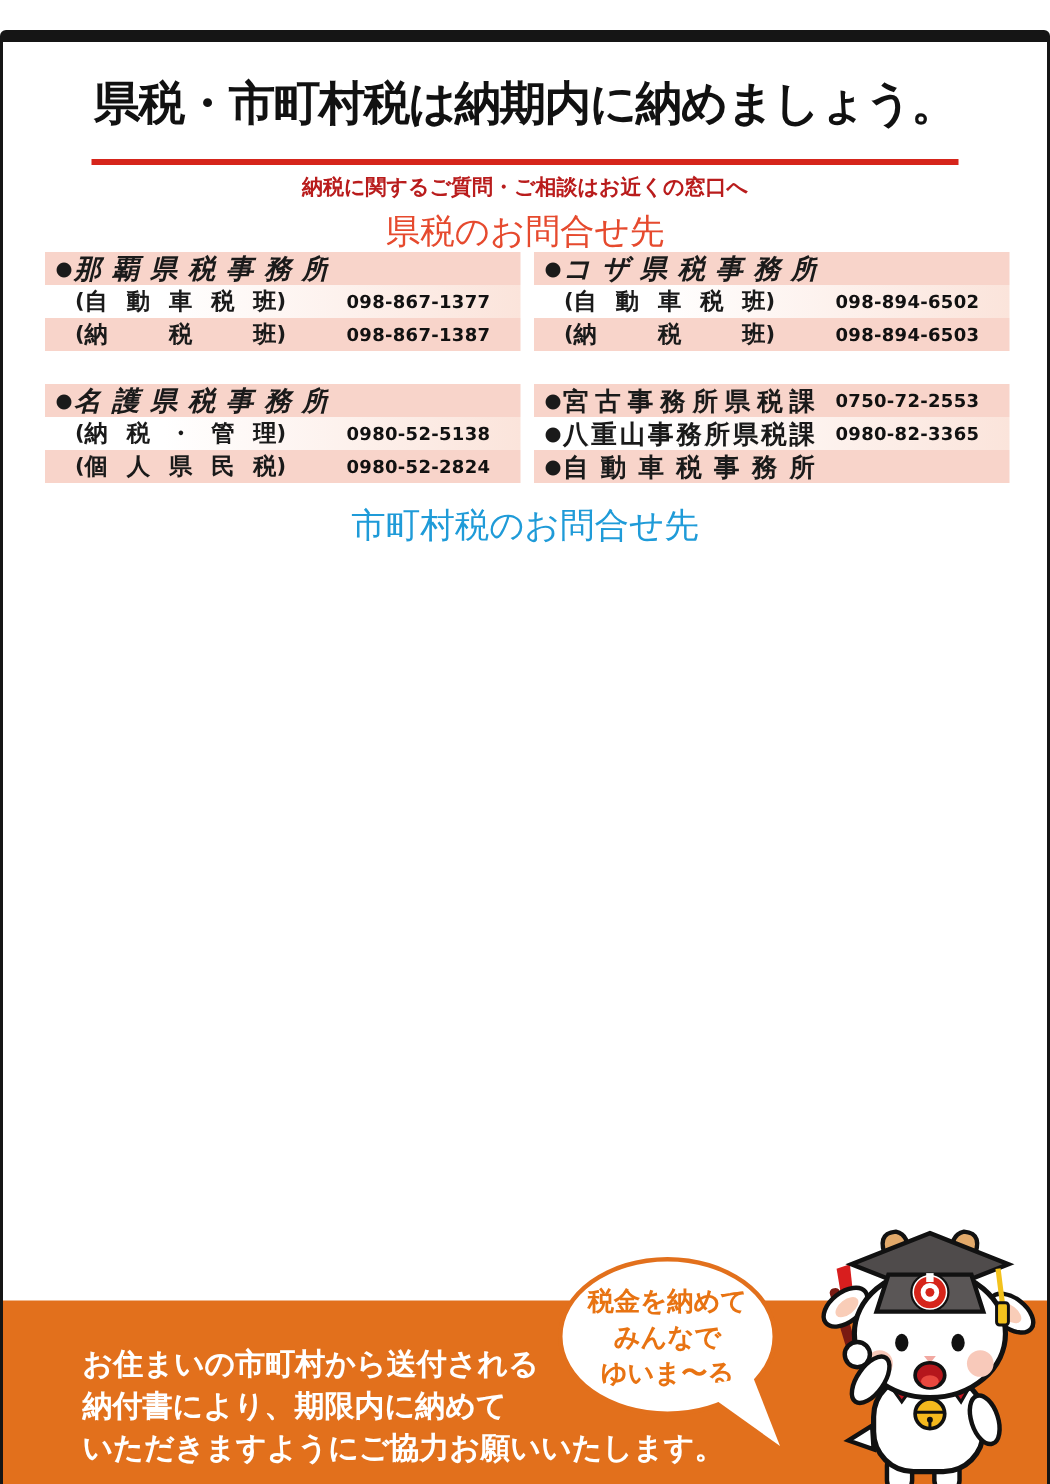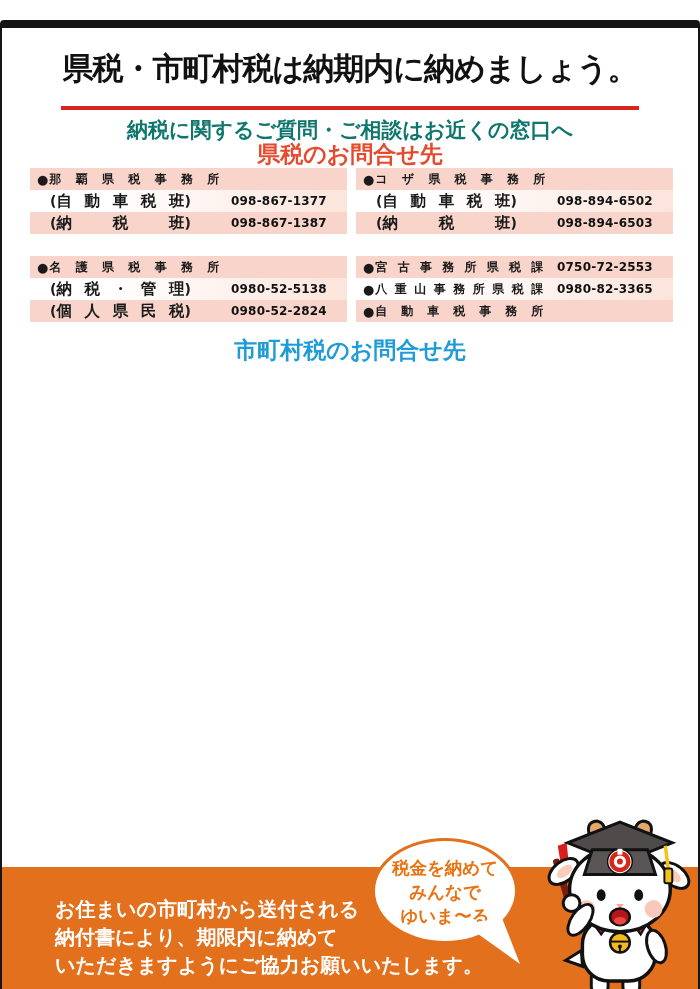--- a/index.html
+++ b/index.html
@@ -6,39 +6,39 @@
   .page{
     position:relative;width:700px;height:989px;box-sizing:border-box;
     border:2px solid #151515;border-top:8px solid #151515;border-bottom:6px solid #151515;
     border-radius:4px;background:#ffffff;overflow:hidden;
     font-family:"DejaVu Sans","Liberation Sans",sans-serif;color:#1a1a1a;margin-top:20px;
   }
   .abs{position:absolute;}
   .ctr{left:0;right:0;text-align:center;}
   .title{top:20px;font-size:31px;font-weight:900;letter-spacing:-1px;color:#111;}
   .title-underline{top:78px;left:59px;width:578px;height:4px;background:#d6251b;}
-  .subtitle{top:88px;font-size:21px;font-weight:bold;color:#0f766e;}
-  .sec-heading{font-size:23px;font-weight:700;}
+  .subtitle{top:88px;font-size:14px;font-weight:bold;color:#b91c1c;}
+  .sec-heading{font-size:23px;font-weight:400;}
   .pref-heading{top:111px;color:#e64a2e;}
   .muni-heading{top:307px;color:#1f9bd8;}
   .col{position:absolute;width:317px;}
   .pref-col{top:140px;}
   .muni-col{top:343px;}
   .col-left{left:28px;}
   .col-right{left:354px;}
   .crow{height:22px;display:flex;align-items:center;font-weight:bold;box-sizing:border-box;padding-left:7px;}
   .crow.indent{padding-left:20px;}
   .crow.spacer{background:transparent;}
   .pinkp{background:#f8d4ca;}
   .lightp{background:linear-gradient(90deg,#ffffff 25%,#fbe4db 100%);}
   .bullet{font-size:13px;margin-right:1px;line-height:1;}
   .jn{display:inline-block;text-align:justify;text-align-last:justify;text-justify:inter-character;white-space:nowrap;overflow:hidden;}
-  .pn{width:170px;font-size:12px;}
+  .pn{width:170px;font-size:18px;font-style:italic;}
   .pd{width:128px;font-size:15.5px;}
-  .pnp{width:168px;font-size:12px;}
+  .pnp{width:168px;font-size:17px;}
   .paren{font-size:14px;}
   .tel{margin-left:auto;width:116px;text-align:left;font-size:12px;font-weight:bold;letter-spacing:0.2px;color:#111;}
   .band{left:0;right:0;bottom:0;height:136px;background:#e2701c;}
   .band-text{position:absolute;left:53px;top:28px;color:#ffffff;font-size:20px;font-weight:bold;line-height:28px;white-space:nowrap;}
   .bubble{
     left:370px;top:810px;width:146px;height:106px;background:#ffffff;
     border:3px solid #e2701c;border-radius:50%;box-sizing:border-box;
     text-align:center;color:#e87312;font-weight:900;font-size:17.5px;line-height:24px;padding-top:15px;
   }
   .bubble-tail{left:458px;top:888px;}

